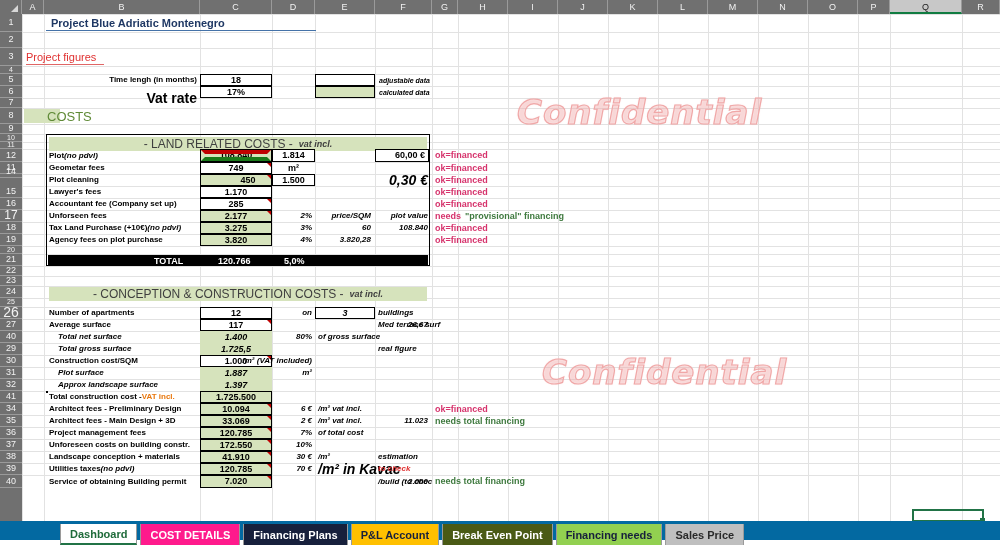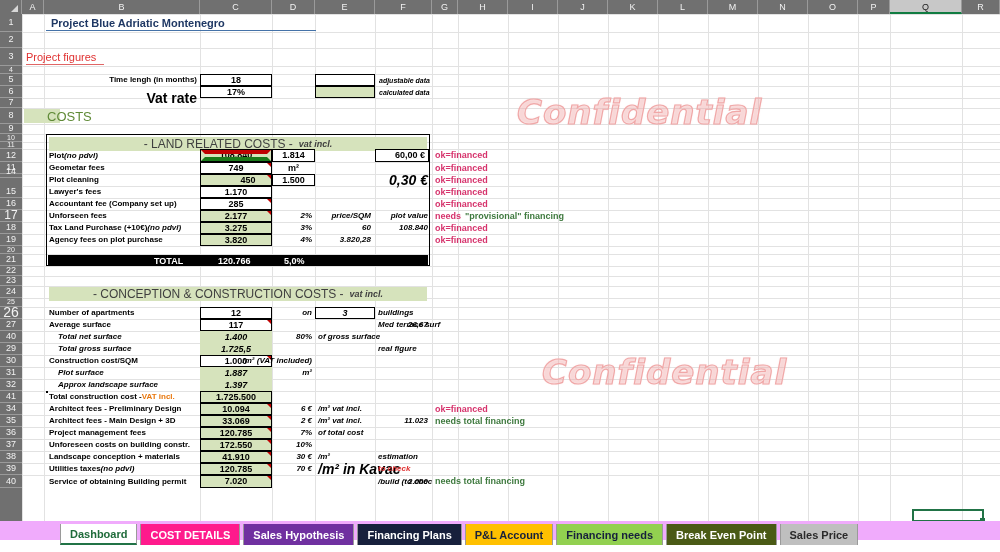--- a/index.html
+++ b/index.html
@@ -71,21 +71,21 @@
         letter-spacing:1px; font-family:"DejaVu Sans", sans-serif;
         text-shadow:0 0 2px rgba(240,167,167,.45); }
 
   
   .selcell{ position:absolute; border:2px solid #217346; }
   .selcell:after{ content:""; position:absolute; right:-3px; bottom:-3px;
                   width:5px; height:5px; background:#217346; }
 
   
   .tabbar { position:absolute; left:0; top:521px; width:1000px; height:19px;
-            background:#f0abfc; }
+            background:#0369a1; }
   .tabs { position:absolute; left:60px; top:3px; display:flex; height:21px; }
   .tab { height:21px; padding:0 9px; display:flex; align-items:center;
          font-size:11px; font-weight:bold; margin-right:3px;
          border-left:1px solid #9a9a9a; border-right:1px solid #9a9a9a; }
   .tab.active { background:#fff; border-bottom:2px solid #217346; }
 </style>
 </head>
 <body>
 
 <div id="app">
@@ -367,21 +367,20 @@
         </div>
 
       <div class="selcell" style="left:890px;top:495px;width:72px;height:13px;"></div>
     </div>
   </div>
 
   <div class="tabbar">
     <div class="tabs" id="tabs">
         <div class="tab active" style="background: rgb(255, 255, 255); color: rgb(31, 107, 58);">Dashboard</div>
         <div class="tab" style="background: rgb(255, 26, 140); color: rgb(255, 255, 255);">COST DETAILS</div>
-        <div class="tab" style="background: rgb(112, 48, 160); color: rgb(255, 255, 255);">Sales Hypothesis</div>
         <div class="tab" style="background: rgb(23, 32, 60); color: rgb(255, 255, 255);">Financing Plans</div>
         <div class="tab" style="background: rgb(255, 192, 0); color: rgb(23, 32, 60);">P&amp;L Account</div>
+        <div class="tab" style="background: rgb(74, 90, 21); color: rgb(255, 255, 255);">Break Even Point</div>
         <div class="tab" style="background: rgb(146, 208, 80); color: rgb(23, 32, 60);">Financing needs</div>
-        <div class="tab" style="background: rgb(74, 90, 21); color: rgb(255, 255, 255);">Break Even Point</div>
         <div class="tab" style="background: rgb(191, 191, 191); color: rgb(42, 42, 42);">Sales Price</div>
       </div>
   </div>
 </div>
 
 </body></html>

